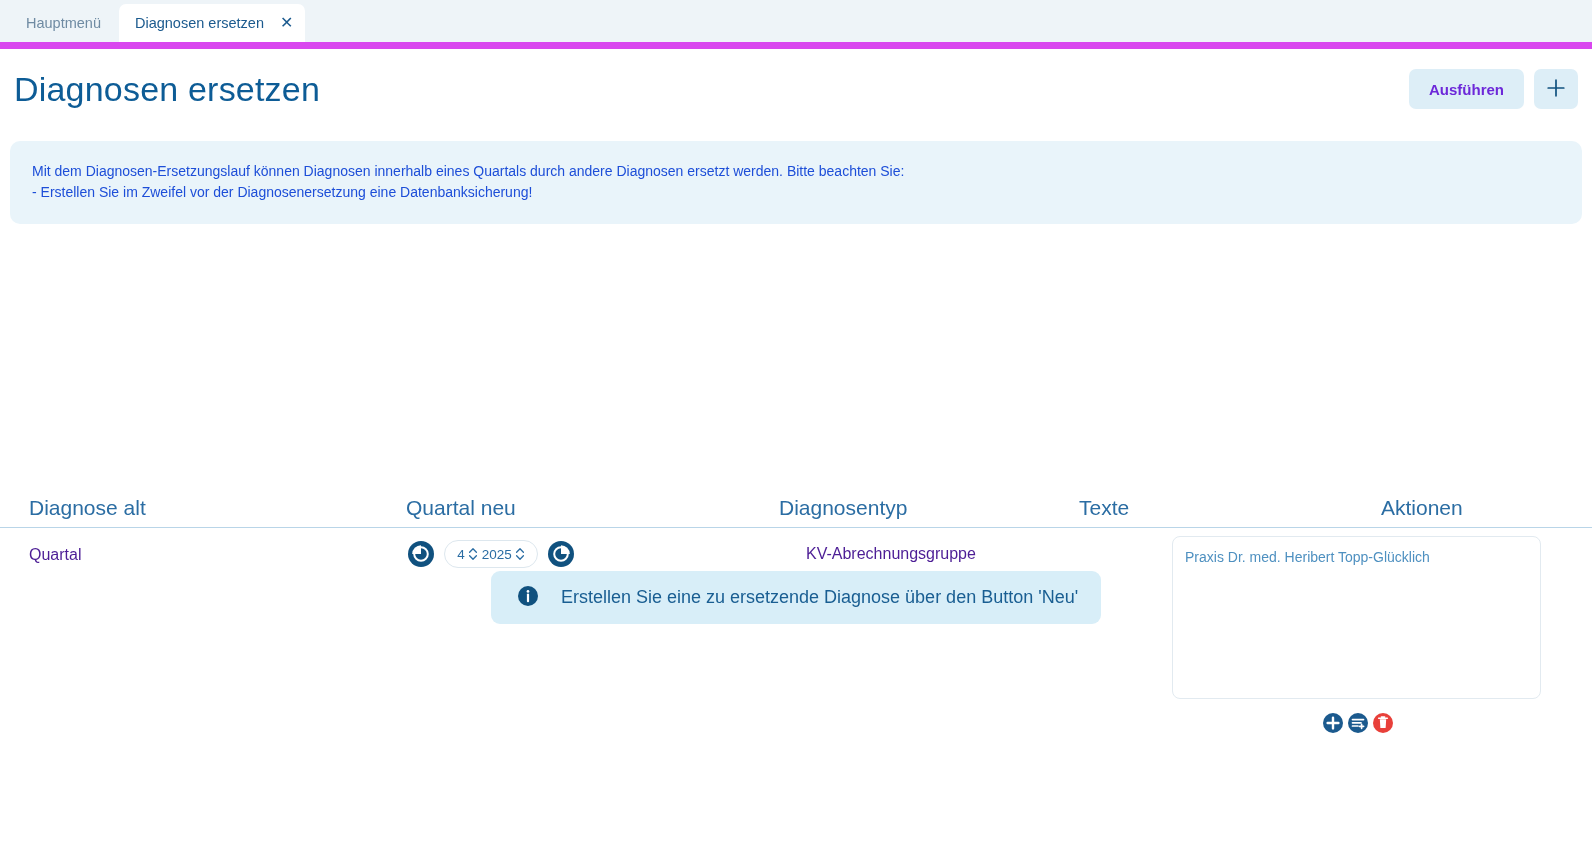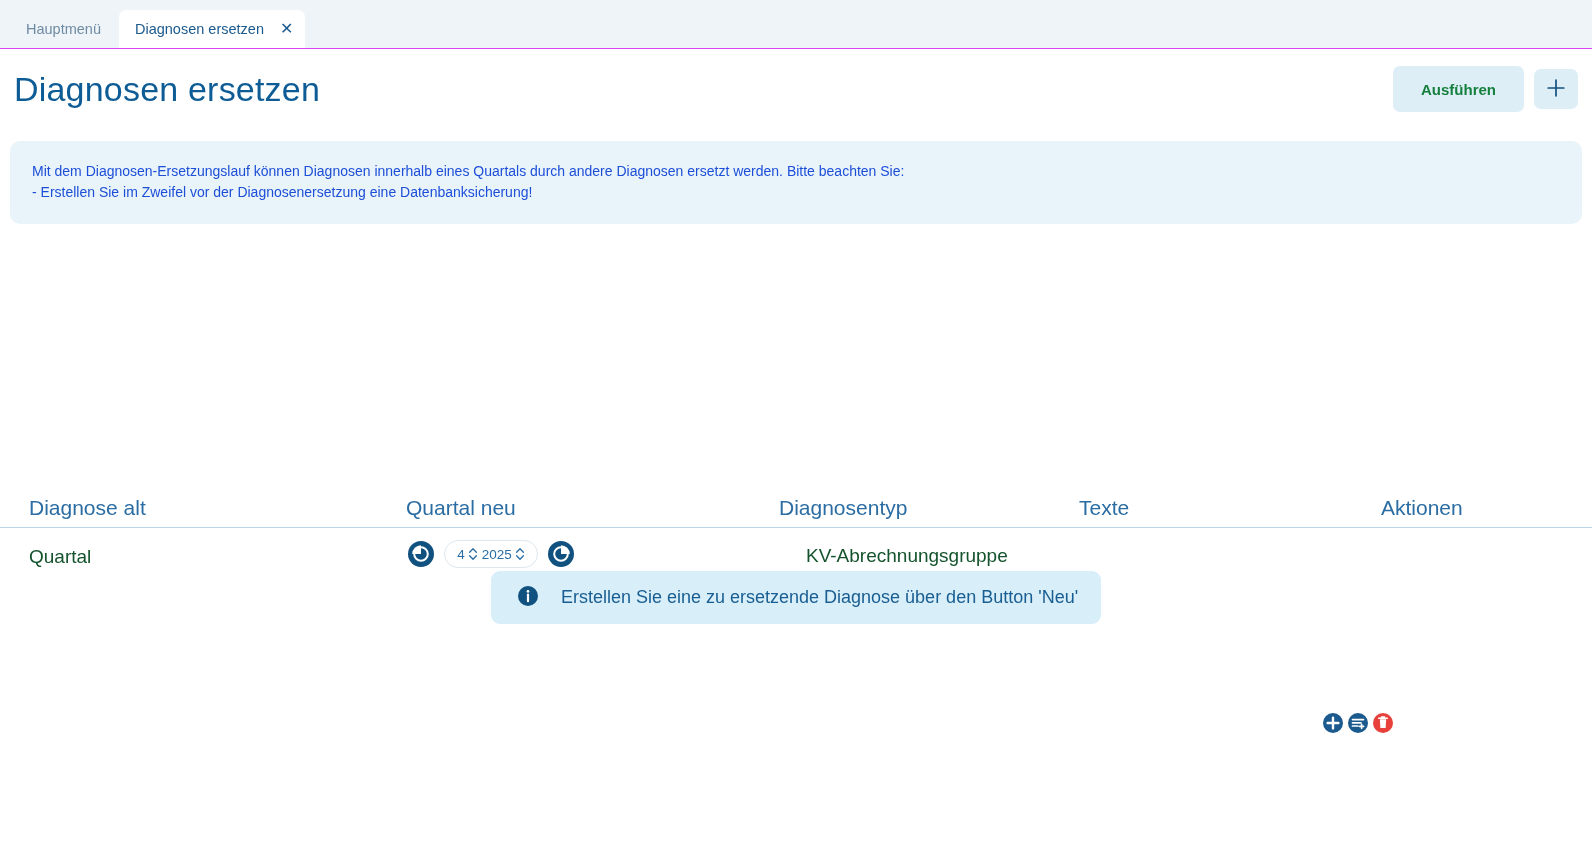--- a/index.html
+++ b/index.html
@@ -10,21 +10,21 @@
     height: 845px;
     background: #ffffff;
     font-family: "Liberation Sans", sans-serif;
     overflow: hidden;
   }
 
   
   .tabbar {
     height: 49px;
     background: #eef4f8;
-    border-bottom: 1px solid #d946ef;
+    border-bottom: 7px solid #d946ef;
     display: flex;
     align-items: flex-end;
     padding-left: 10px;
     gap: 2px;
   }
   .tab {
     height: 38px;
     display: flex;
     align-items: center;
     padding: 0 16px;
@@ -65,25 +65,25 @@
   }
   .header-actions {
     display: flex;
     align-items: center;
     gap: 10px;
   }
   .btn-flat {
     background: #ddeef7;
     border: none;
     border-radius: 7px;
-    color: #15803d;
+    color: #6d28d9;
     font-size: 15px;
     font-weight: 700;
-    height: 46px;
-    padding: 0 28px;
+    height: 40px;
+    padding: 0 20px;
     cursor: pointer;
     font-family: "Liberation Sans", sans-serif;
   }
   .btn-icon-sq {
     background: #ddeef7;
     border: none;
     border-radius: 7px;
     width: 44px;
     height: 40px;
     display: flex;
@@ -107,22 +107,22 @@
   }
 
   
   .form-area {
     position: relative;
     margin-top: 20px;
     height: 240px;
   }
   .field-label {
     position: absolute;
-    font-size: 19px;
-    color: #14532d;
+    font-size: 16px;
+    color: #4c1d95;
     white-space: nowrap;
   }
   .label-quartal { left: 29px; top: 302px; }
   .label-kv      { left: 806px; top: 301px; }
 
   .quarter-row {
     position: absolute;
     left: 407px;
     top: 296px;
     display: flex;
@@ -318,20 +318,23 @@
       <svg width="28" height="28" viewBox="0 0 28 28" aria-hidden="true">
         <circle cx="14" cy="14" r="13" fill="#10517f"></circle>
         <path d="M14 5.2 A8.8 8.8 0 0 1 22.8 14 L14 14 Z" fill="#ffffff"></path>
         <path d="M14 7.2 A6.8 6.8 0 1 0 20.8 14" stroke="#ffffff" stroke-width="2" fill="none" stroke-linecap="round"></path>
       </svg>
     </button>
   </div>
 
   <div class="field-label label-kv">KV-Abrechnungsgruppe</div>
 
+  <div class="listbox">
+    <div class="listbox-item">Praxis Dr. med. Heribert Topp-Glücklich</div>
+  </div>
 
   <div class="listbox-tools">
     <button class="round-btn">
       <svg width="22" height="22" viewBox="0 0 22 22" aria-hidden="true">
         <circle cx="11" cy="11" r="10" fill="#1b5a8e"></circle>
         <path d="M11 5.6 V16.4 M5.6 11 H16.4" stroke="#ffffff" stroke-width="2.4" stroke-linecap="round"></path>
       </svg>
     </button>
     <button class="round-btn">
       <svg width="22" height="22" viewBox="0 0 22 22" aria-hidden="true">

